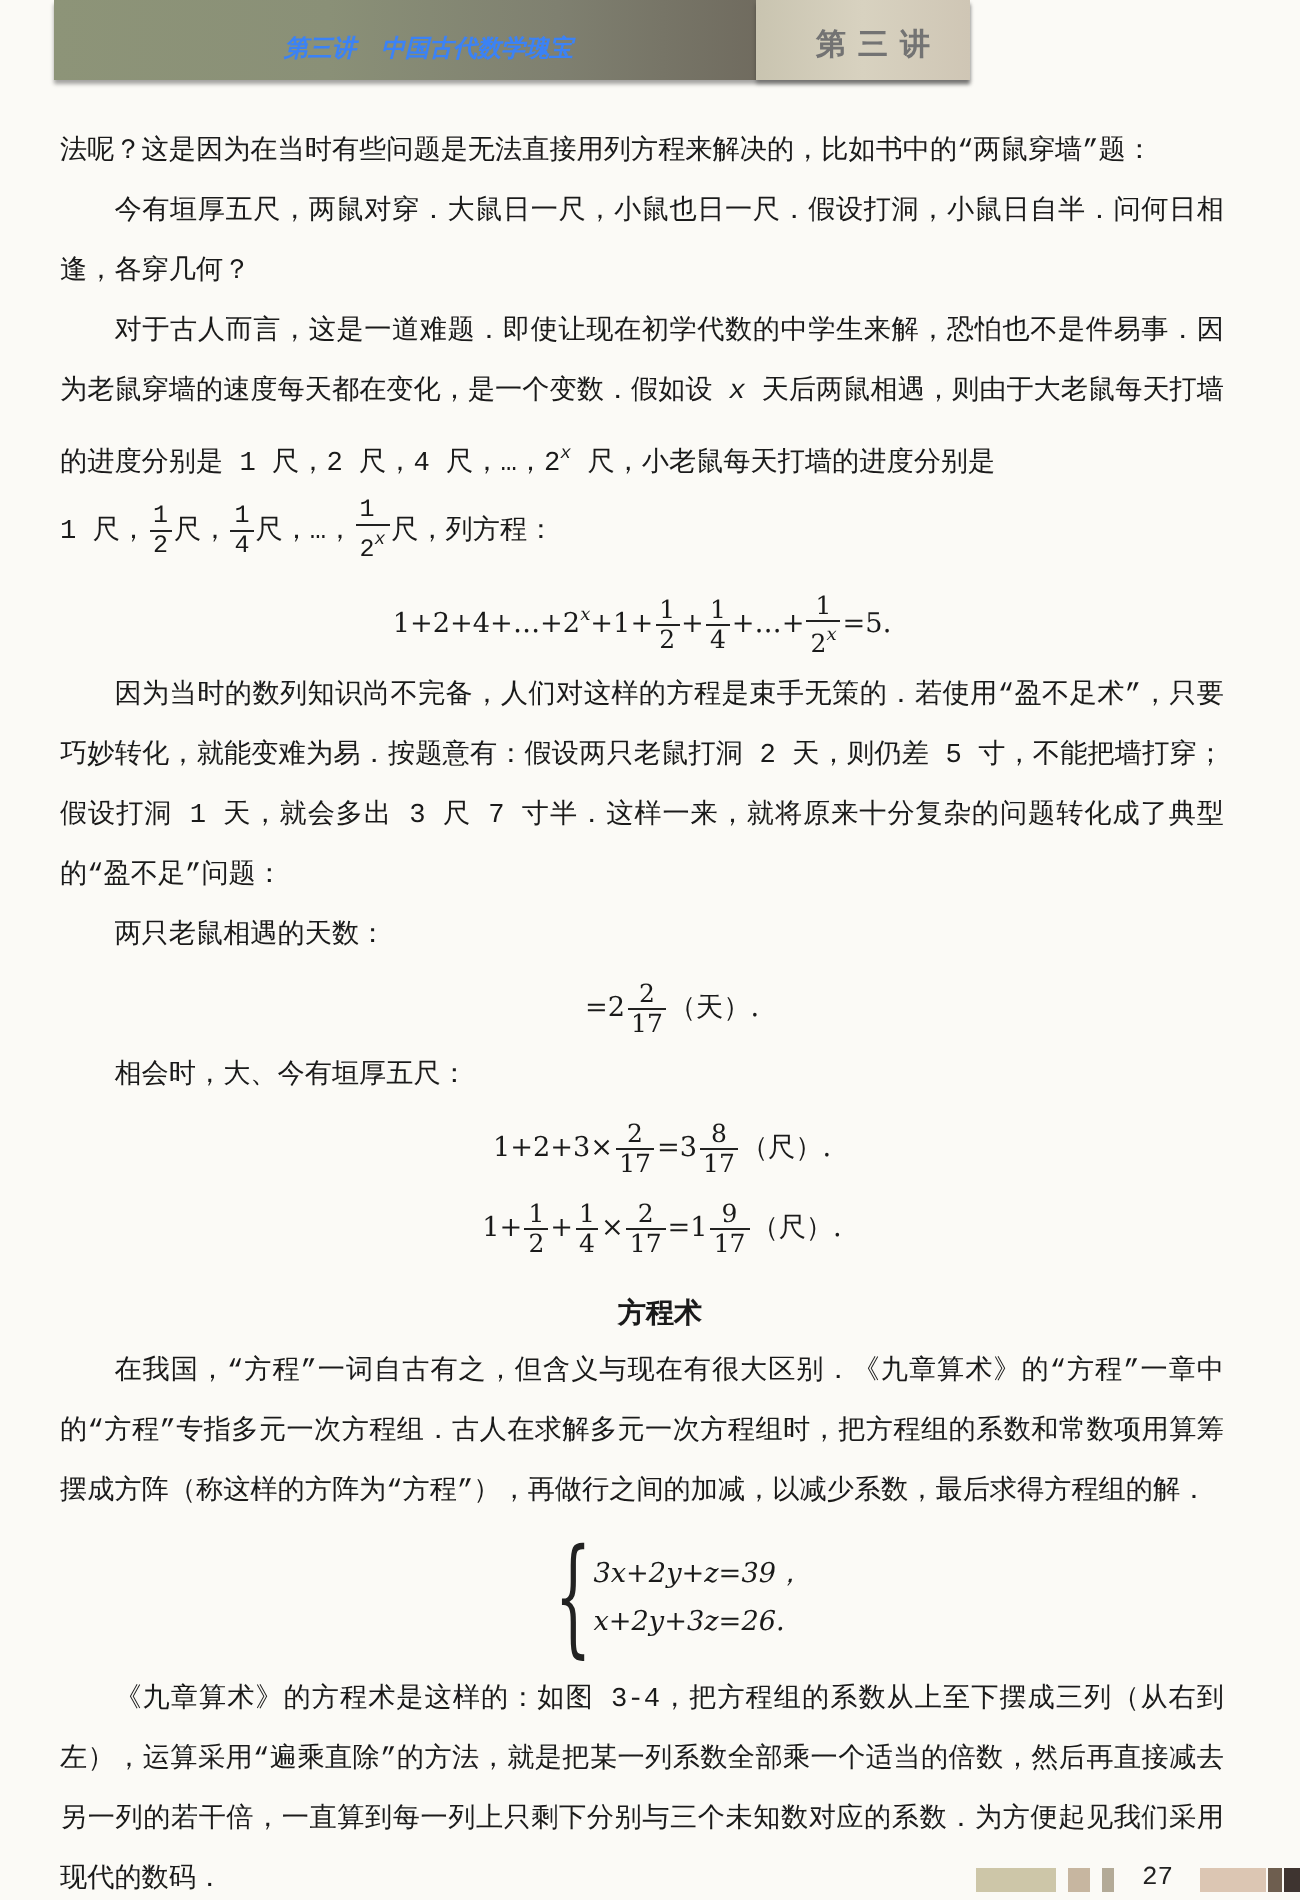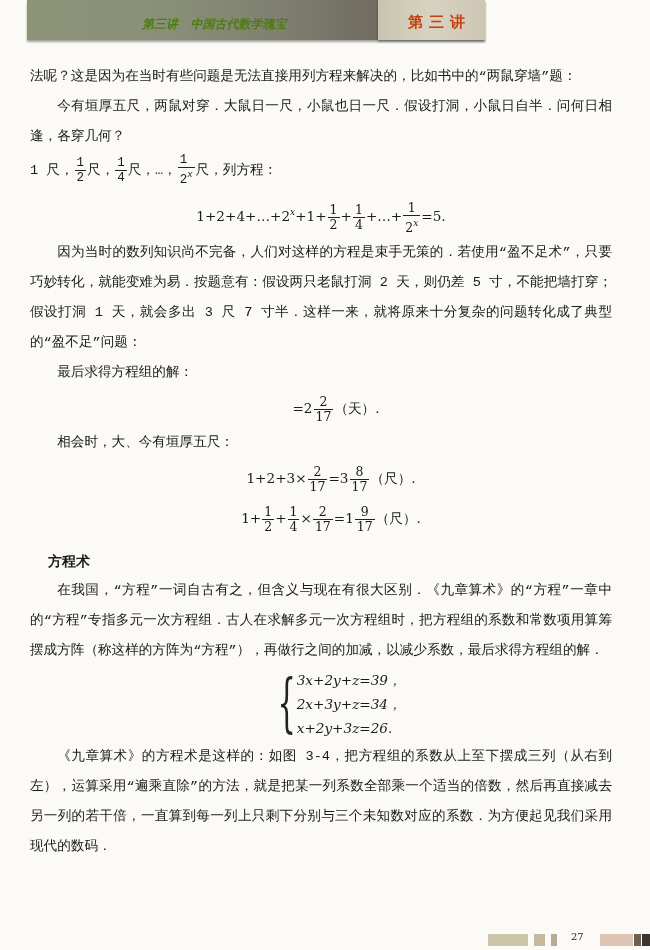--- a/index.html
+++ b/index.html
@@ -15,26 +15,26 @@
     box-shadow: 0 2px 2px rgba(0,0,0,0.35);
   }
   .header-right-panel {
     position: absolute; left: 378px; top: 0; width: 107px; height: 40px;
     background: linear-gradient(90deg, #c9c4b0 0%, #d8d2c0 50%, #cfc6b5 100%);
     box-shadow: 0 2px 2px rgba(0,0,0,0.3);
   }
   .running-title {
     position: absolute; left: 142px; top: 16px;
     font-family: "DejaVu Sans", sans-serif; font-weight: bold; font-style: italic;
-    font-size: 12px; color: #4d7c0f; letter-spacing: 0px; white-space: pre;
+    font-size: 12px; color: #3b82f6; letter-spacing: 0px; white-space: pre;
   }
   .chapter-tag {
     position: absolute; left: 408px; top: 13px;
     font-family: "DejaVu Sans", sans-serif; font-weight: bold;
-    font-size: 15px; color: #c2410c; letter-spacing: 6px;
+    font-size: 15px; color: #737373; letter-spacing: 6px;
   }
   .content { position: absolute; left: 30px; top: 62px; width: 582px; }
   .p {
     font-size: 13.6px; line-height: 30px; margin: 0; text-align: justify;
     text-align-last: left;
     font-family: Liberation Mono, monospace;
   }
   .indent { text-indent: 2em; }
   .math-center { text-align: center; font-size: 13.6px; margin: 0; }
   .frac {
@@ -53,62 +53,62 @@
     display: flex; justify-content: flex-start; margin-left: 225px; margin-top: 2px; margin-bottom: 2px;
   }
   .brace {
     font-size: 64px; line-height: 70px; font-weight: 100; color: #222;
     transform: scaleX(0.45); transform-origin: right center; margin-right: 1px;
   }
   .system-lines { display: flex; flex-direction: column; justify-content: center; }
   .system-lines div { font-size: 13.6px; line-height: 24px; }
   .footer-bars { position: absolute; top: 934px; height: 12px; }
   .page-number {
-    position: absolute; left: 571px; top: 931px; font-size: 10px; color: #222;
+    position: absolute; left: 571px; top: 931px; font-size: 13px; color: #222; font-family: Liberation Mono, monospace;
   }
 </style>
 </head>
 <body>
 
 <div class="header-banner"></div>
 <div class="header-right-panel">
   
 </div>
 <div class="running-title">第三讲   中国古代数学瑰宝</div>
 <div class="chapter-tag">第三讲</div>
 
 <div class="content">
 
   <p class="p">法呢？这是因为在当时有些问题是无法直接用列方程来解决的，比如书中的“两鼠穿墙”题：</p>
   <p class="p indent">今有垣厚五尺，两鼠对穿．大鼠日一尺，小鼠也日一尺．假设打洞，小鼠日自半．问何日相逢，各穿几何？</p>
 
+  <p class="p indent"><span>对于古人而言，这是一道难题．即使让现在初学代数的中学生来解，恐怕也不是件易事．因为老鼠穿墙的速度每天都在变化，是一个变数．假如设 </span><span class="var">x</span><span> 天后两鼠相遇，则由于大老鼠每天打墙的进度分别是 1 尺，2 尺，4 尺，…，2</span><span class="sup">x</span><span> 尺，小老鼠每天打墙的进度分别是</span></p>
 
   <p class="p" style="line-height:38px;"><span>1 尺，</span><span class="frac"><span class="num">1</span><span class="den">2</span></span><span>尺，</span><span class="frac"><span class="num">1</span><span class="den">4</span></span><span>尺，…，</span><span class="frac"><span class="num">1</span><span class="den"><span>2</span><span class="sup">x</span></span></span><span>尺</span><span>，列方程：</span></p>
 
   <p class="math-center" style="line-height:44px;"><span>1+2+4+…+2</span><span class="sup">x</span><span>+1+</span><span class="frac"><span class="num">1</span><span class="den">2</span></span><span>+</span><span class="frac"><span class="num">1</span><span class="den">4</span></span><span>+…+</span><span class="frac"><span class="num">1</span><span class="den"><span>2</span><span class="sup">x</span></span></span><span>=5.</span></p>
 
   <p class="p indent">因为当时的数列知识尚不完备，人们对这样的方程是束手无策的．若使用“盈不足术”，只要巧妙转化，就能变难为易．按题意有：假设两只老鼠打洞 2 天，则仍差 5 寸，不能把墙打穿；假设打洞 1 天，就会多出 3 尺 7 寸半．这样一来，就将原来十分复杂的问题转化成了典型的“盈不足”问题：</p>
-  <p class="p indent">最后求得方程组的解：</p>
+  <p class="p indent">两只老鼠相遇的天数：</p>
 
   <p class="math-center" style="line-height:40px; margin-left:30px;"><span>=2</span><span class="frac"><span class="num">2</span><span class="den">17</span></span><span>（天）.</span></p>
 
   <p class="p indent">相会时，大、今有垣厚五尺：</p>
 
   <p class="math-center" style="line-height:40px; margin-left:20px;"><span>1+2+3×</span><span class="frac"><span class="num">2</span><span class="den">17</span></span><span>=3</span><span class="frac"><span class="num">8</span><span class="den">17</span></span><span>（尺）.</span></p>
 
   <p class="math-center" style="line-height:40px; margin-left:20px;"><span>1+</span><span class="frac"><span class="num">1</span><span class="den">2</span></span><span>+</span><span class="frac"><span class="num">1</span><span class="den">4</span></span><span>×</span><span class="frac"><span class="num">2</span><span class="den">17</span></span><span>=1</span><span class="frac"><span class="num">9</span><span class="den">17</span></span><span>（尺）.</span></p>
 
-  <p class="section-heading" style="margin-top:8px;">方程术</p>
+  <p class="section-heading" style="margin-top:8px;text-align:center;">方程术</p>
   <p class="p indent">在我国，“方程”一词自古有之，但含义与现在有很大区别．《九章算术》的“方程”一章中的“方程”专指多元一次方程组．古人在求解多元一次方程组时，把方程组的系数和常数项用算筹摆成方阵（称这样的方阵为“方程”），再做行之间的加减，以减少系数，最后求得方程组的解．</p>
 
   <div class="system">
     <div class="brace">{</div>
     <div class="system-lines">
       <div class="var">3x+2y+z=39，</div>
-      <div class="var">2x+3y+z=34，</div>
       <div class="var">x+2y+3z=26.</div>
     </div>
   </div>
 
   <p class="p indent">《九章算术》的方程术是这样的：如图 3-4，把方程组的系数从上至下摆成三列（从右到左），运算采用“遍乘直除”的方法，就是把某一列系数全部乘一个适当的倍数，然后再直接减去另一列的若干倍，一直算到每一列上只剩下分别与三个未知数对应的系数．为方便起见我们采用现代的数码．</p>
 </div>
 
 <div class="footer-bars" style="left:488px; width:40px; background:#cdc6a8;"></div>
 <div class="footer-bars" style="left:534px; width:11px; background:#c7b6a0;"></div>
 <div class="footer-bars" style="left:551px; width:6px; background:#b3aa97;"></div>

